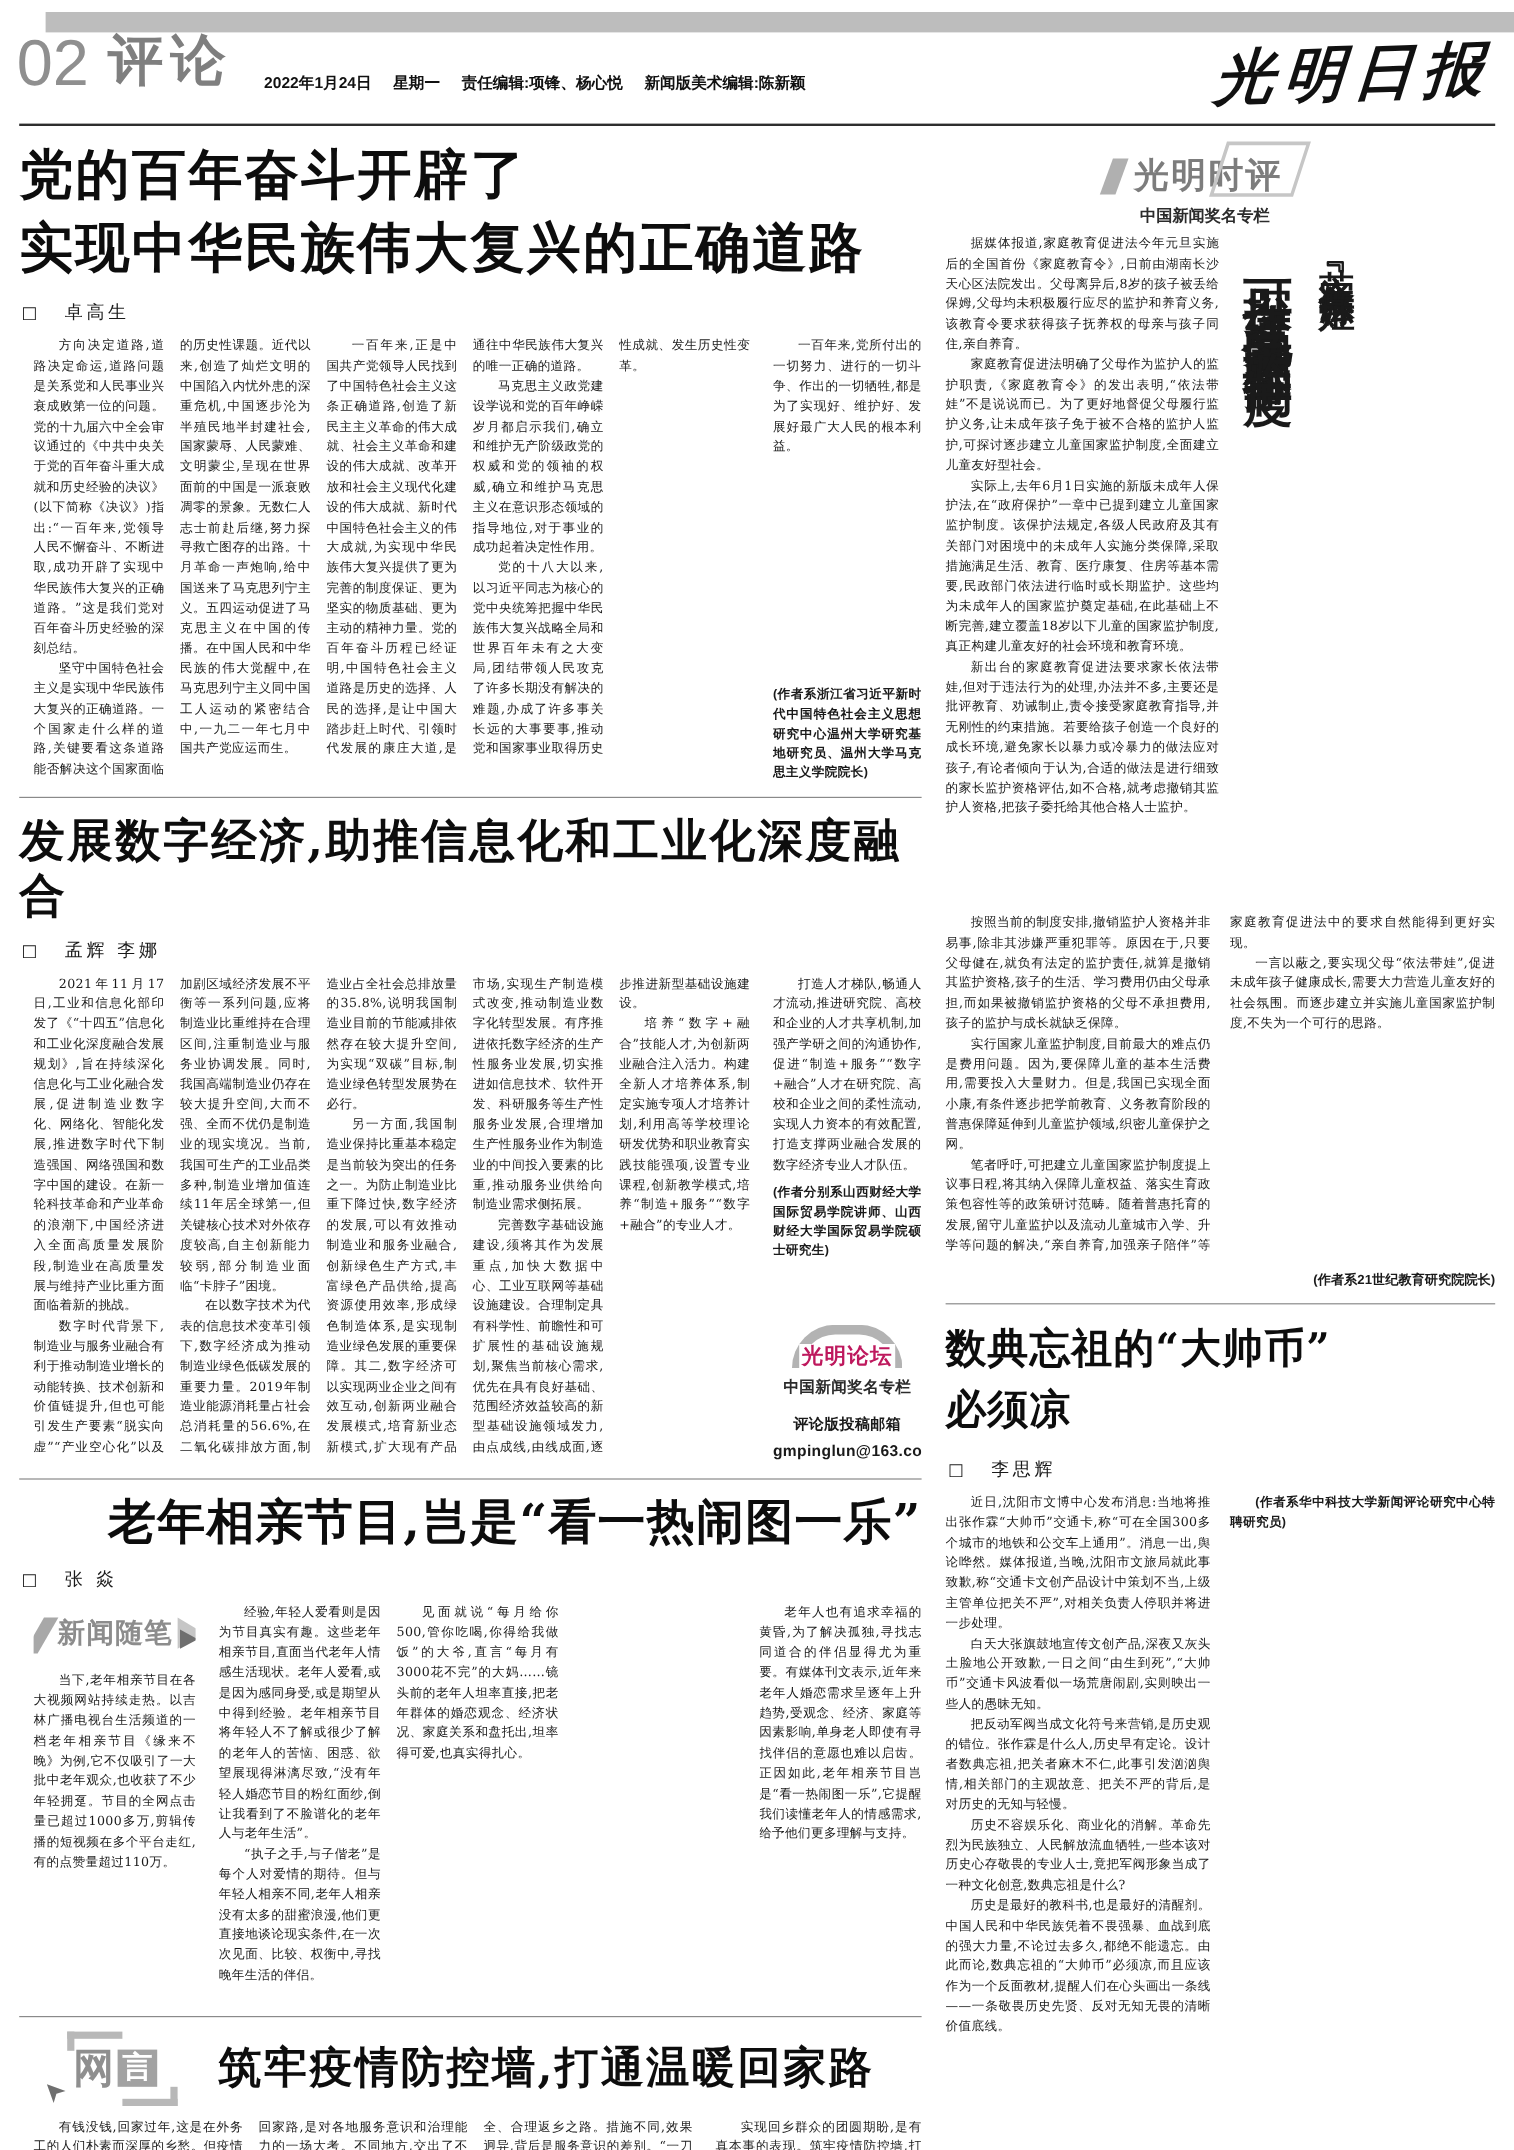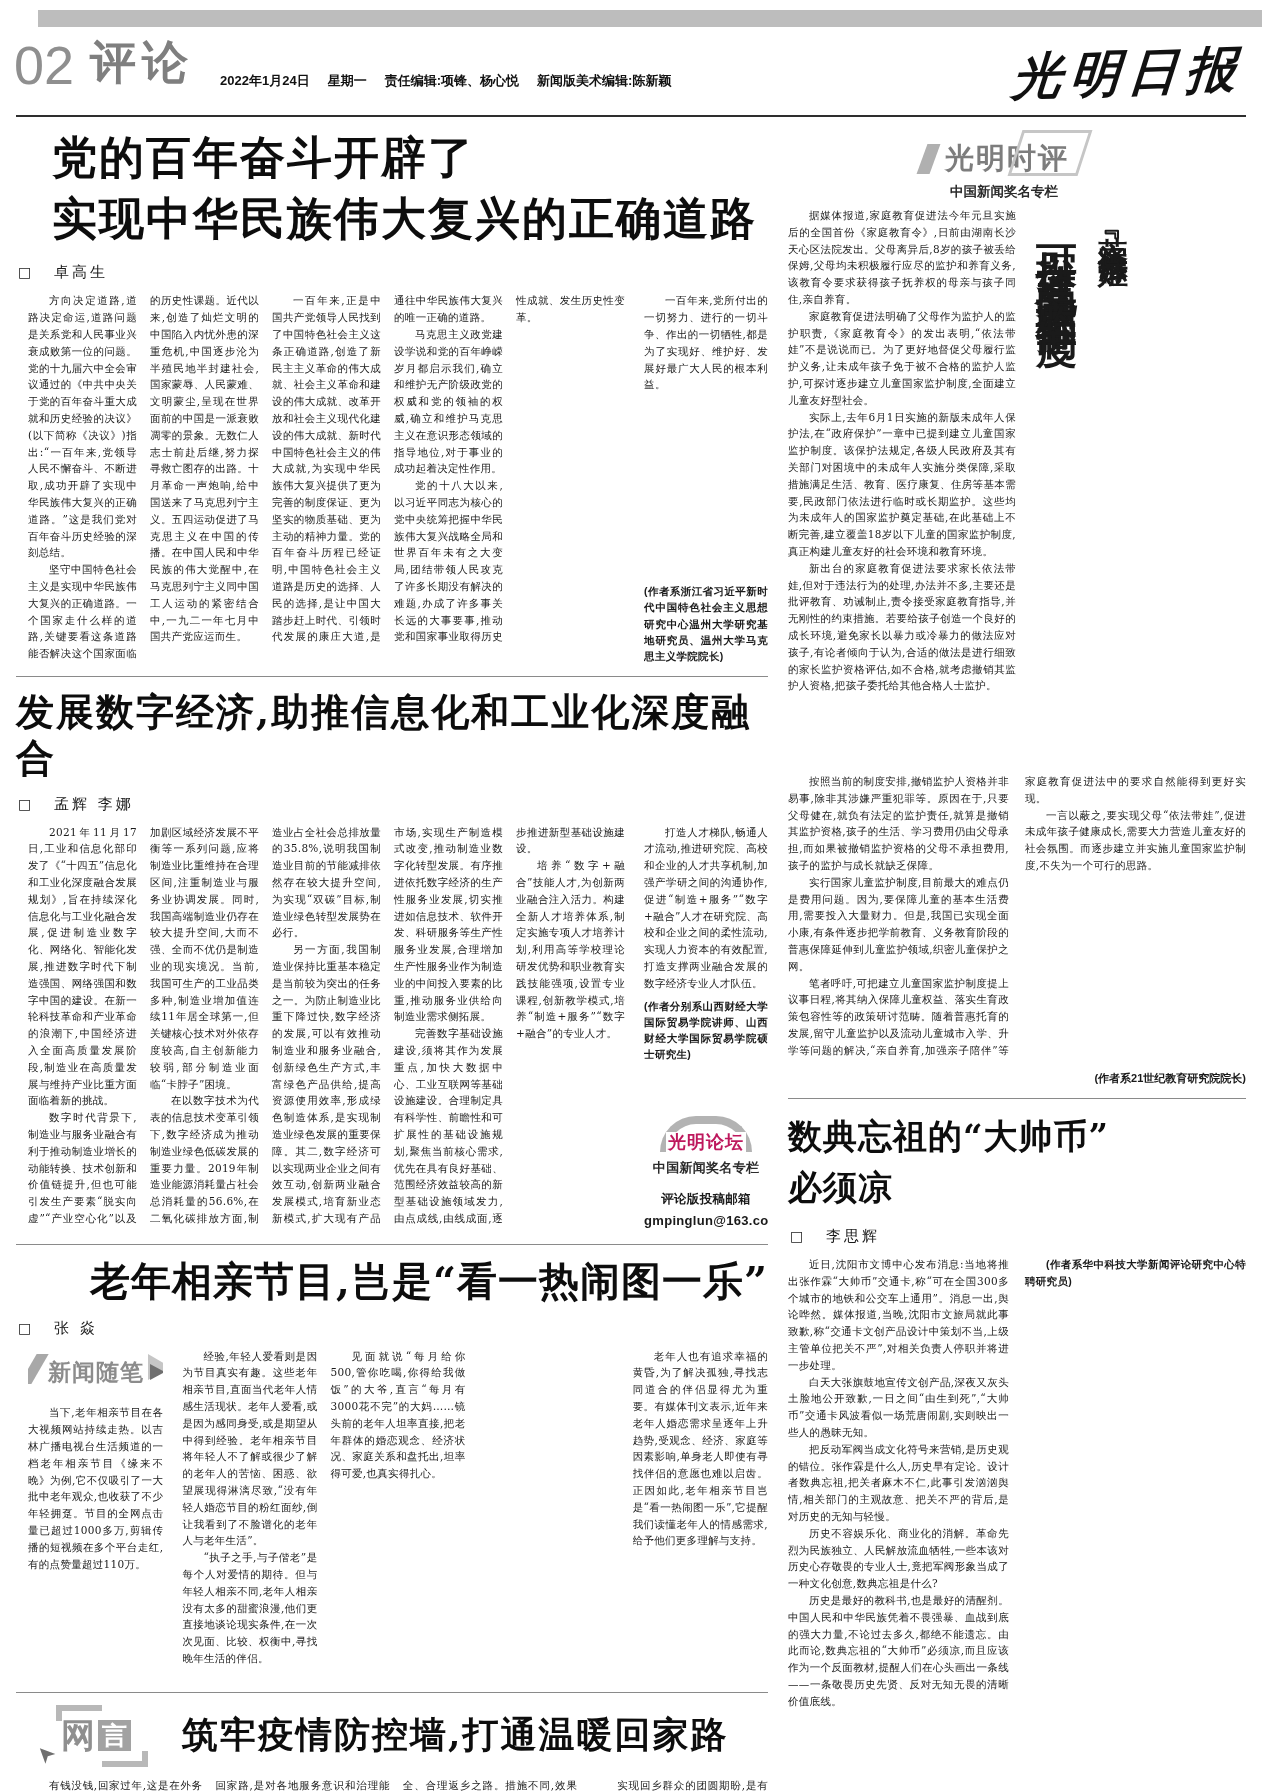--- a/index.html
+++ b/index.html
@@ -2,21 +2,21 @@
 <html><head>
 <meta charset="utf-8">
 <style>
   * { box-sizing: border-box; }
   html,body { margin:0; padding:0; background:#d9d9d9; }
   .page { position:relative; width:1262px; height:1792px; margin:0 auto; background:#ffffff;
           color:#1a1a1a; font-family:"DejaVu Serif", serif; overflow:hidden; }
 
   
   .topbar { position:absolute; top:10px; left:38px; right:0; height:17px; background:#bdbdbd; }
-  .header-row { position:relative; display:flex; align-items:flex-start; padding:38px 18px 0 14px; }
+  .header-row { position:relative; display:flex; align-items:flex-start; padding:26px 18px 0 14px; }
   .page-number { font-family:"Liberation Sans", sans-serif; font-weight:400; font-size:54px; line-height:1; color:#8f8f8f; }
   .section-title { font-family:"Liberation Sans", sans-serif; font-weight:900; font-size:46px; line-height:1.05;
                    color:#7f7f7f; margin-left:16px; letter-spacing:6px; }
   .dateline { margin-left:26px; margin-top:34px; font-family:"Liberation Sans", sans-serif;
               font-weight:bold; font-size:13px; color:#111; display:flex; gap:18px; white-space:nowrap; }
   .masthead { margin-left:auto; margin-top:2px; font-size:50px; font-weight:bold; font-style:italic;
               letter-spacing:8px; color:#111; transform:rotate(-2deg) skewX(-6deg); }
   .header-rule { border-top:2px solid #2e2e2e; margin:8px 16px 0 16px; }
 
   
@@ -28,21 +28,21 @@
   
   .newsbody { font-size:10.5px; line-height:1.6; text-align:justify; letter-spacing:0.3px; }
   .newsbody p { margin:0; text-indent:2em; }
   .credit { font-family:"Liberation Sans", sans-serif; font-weight:bold; font-size:10.5px;
             line-height:1.55; text-align:justify; }
   .byline-row { font-size:15px; letter-spacing:3px; margin:14px 0 10px 2px; }
   .byline-row .sq { margin-right:12px; font-size:14px; }
 
   
   .h1line { font-family:"Liberation Sans", sans-serif; font-weight:900; font-size:45px;
-            line-height:1.36; letter-spacing:2px; color:#0d0d0d;margin-left:36px; }
+            line-height:1.36; letter-spacing:2px; color:#0d0d0d; }
   .art-body { display:flex; gap:19px;margin-left:12px; }
   .a1-cols { width:612px; column-count:5; column-gap:13px; height:372px; overflow:hidden; column-fill:auto; }
   .a1-last { width:127px; height:372px; display:flex; flex-direction:column; overflow:hidden; }
   .a1-last .credit { margin-top:auto; }
 
   
   .h2x { font-size:38px; font-weight:900; letter-spacing:2px; line-height:1.2; margin-top:4px; color:#0d0d0d; }
   .a2-cols { width:612px; column-count:5; column-gap:13px; height:408px; overflow:hidden; column-fill:auto; }
   .a2-last { width:127px; height:408px; display:flex; flex-direction:column; overflow:hidden; }
   .a2-last .credit { margin:6px 0 8px 0; }
@@ -56,21 +56,21 @@
   .forum-sub { font-family:"Liberation Sans", sans-serif; font-weight:bold; font-size:13px; color:#2b2b2b; margin-top:1px; }
   .forum-mail-label { font-family:"Liberation Sans", sans-serif; font-weight:bold; font-size:12.5px; margin-top:10px; }
   .forum-email { font-family:"Liberation Sans", sans-serif; font-weight:bold; font-size:13px; margin-top:2px; }
 
   
   .h3x { font-size:40px; font-weight:900; letter-spacing:1px; line-height:1.2; margin-top:2px; color:#0d0d0d;text-align:right; }
   .a3-first { width:140px; height:332px; overflow:hidden; }
   .a3-mid { width:446px; column-count:3; column-gap:13px; height:332px; overflow:hidden; column-fill:auto; }
   .a3-last { width:140px; height:332px; overflow:hidden; }
 
-  .suibi-badge { display:flex; align-items:flex-start; margin:6px 0 14px 0; }
+  .suibi-badge { display:flex; align-items:flex-end; margin:6px 0 14px 0; }
   .suibi-slash { width:12px; height:30px; background:#a8a8a8; transform:skewX(-30deg); margin-right:8px; flex:none; }
   .suibi-text { font-family:"Liberation Sans", sans-serif; font-weight:900; font-size:23px;
                 color:#8c8c8c; letter-spacing:1px; white-space:nowrap; }
   .suibi-fold { position:relative; width:26px; height:30px; margin-left:4px; flex:none; }
   .suibi-fold .f1 { position:absolute; top:0; left:0; width:0; height:0;
                     border-top:13px solid transparent; border-bottom:13px solid transparent; border-left:22px solid #c6c6c6; }
   .suibi-fold .f2 { position:absolute; top:10px; left:2px; width:0; height:0;
                     border-top:8px solid transparent; border-bottom:8px solid transparent; border-left:15px solid #6f6f6f; }
 
   

